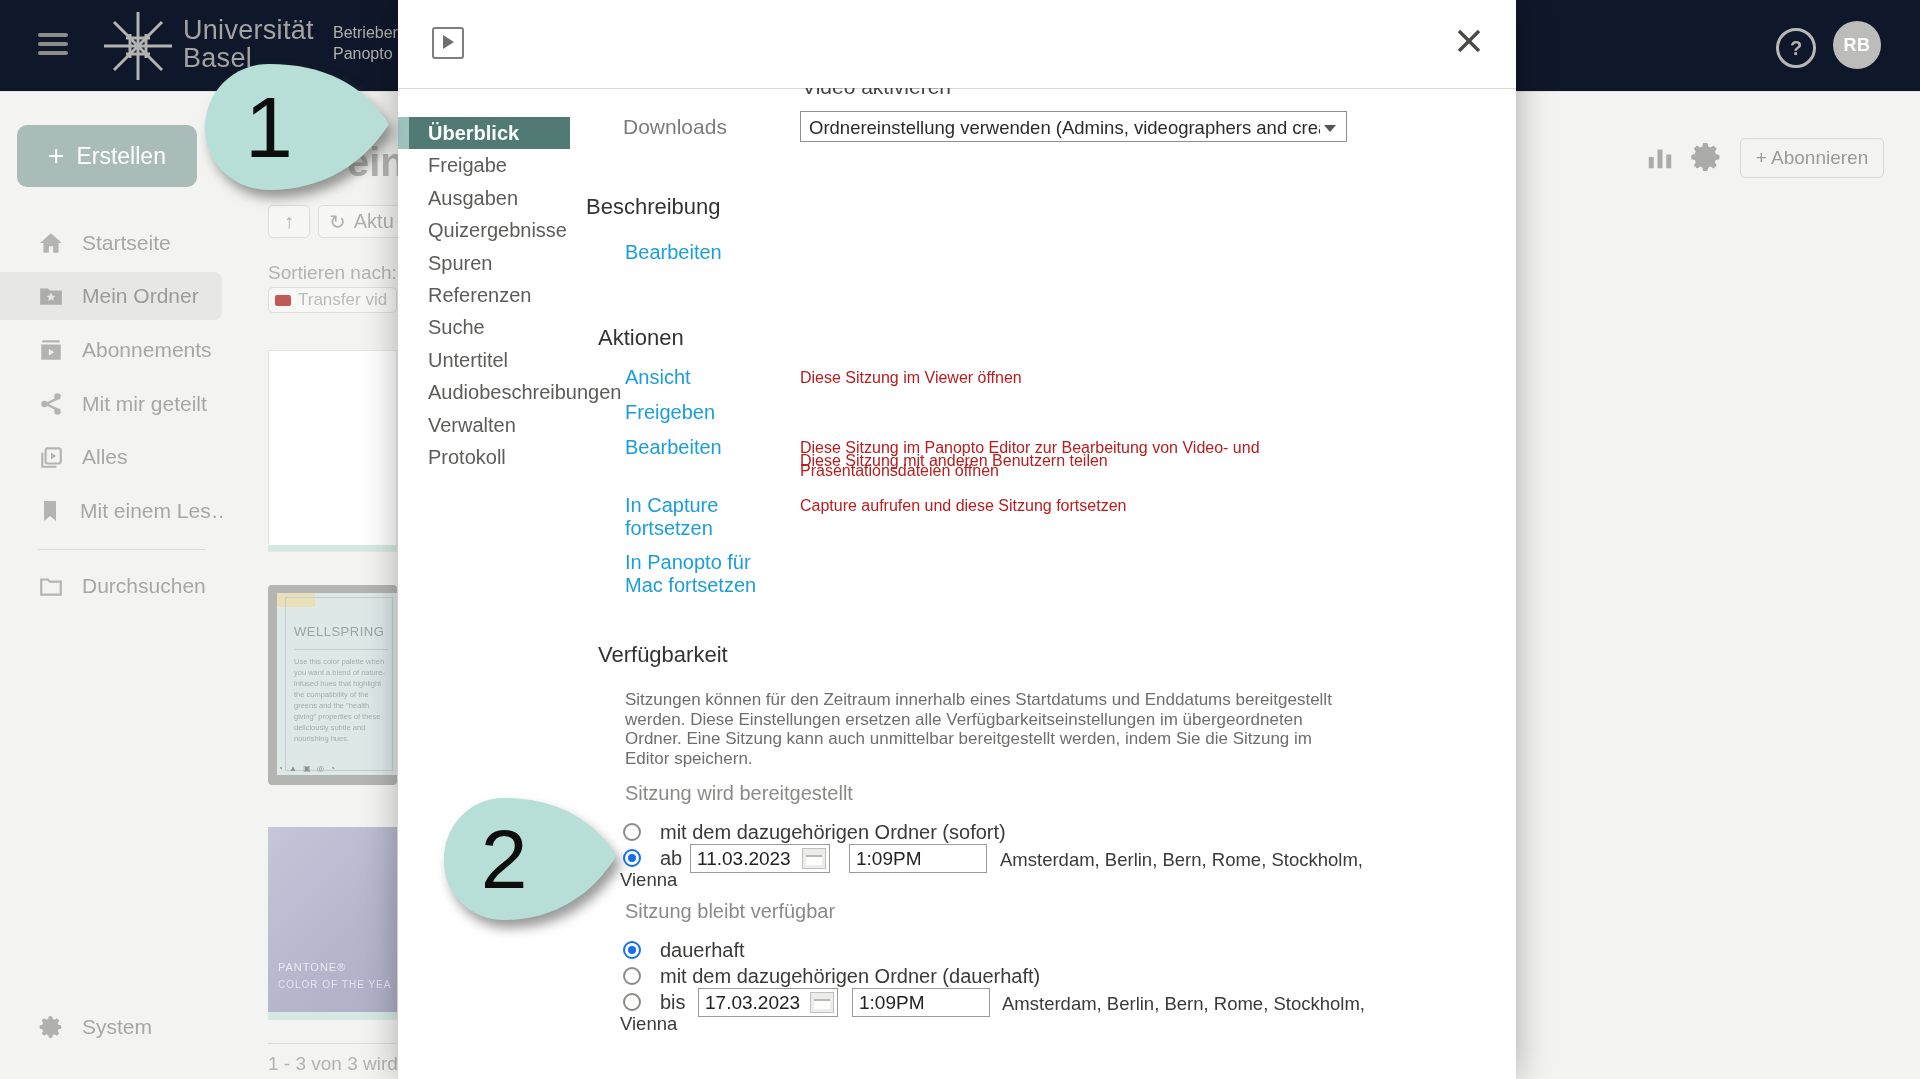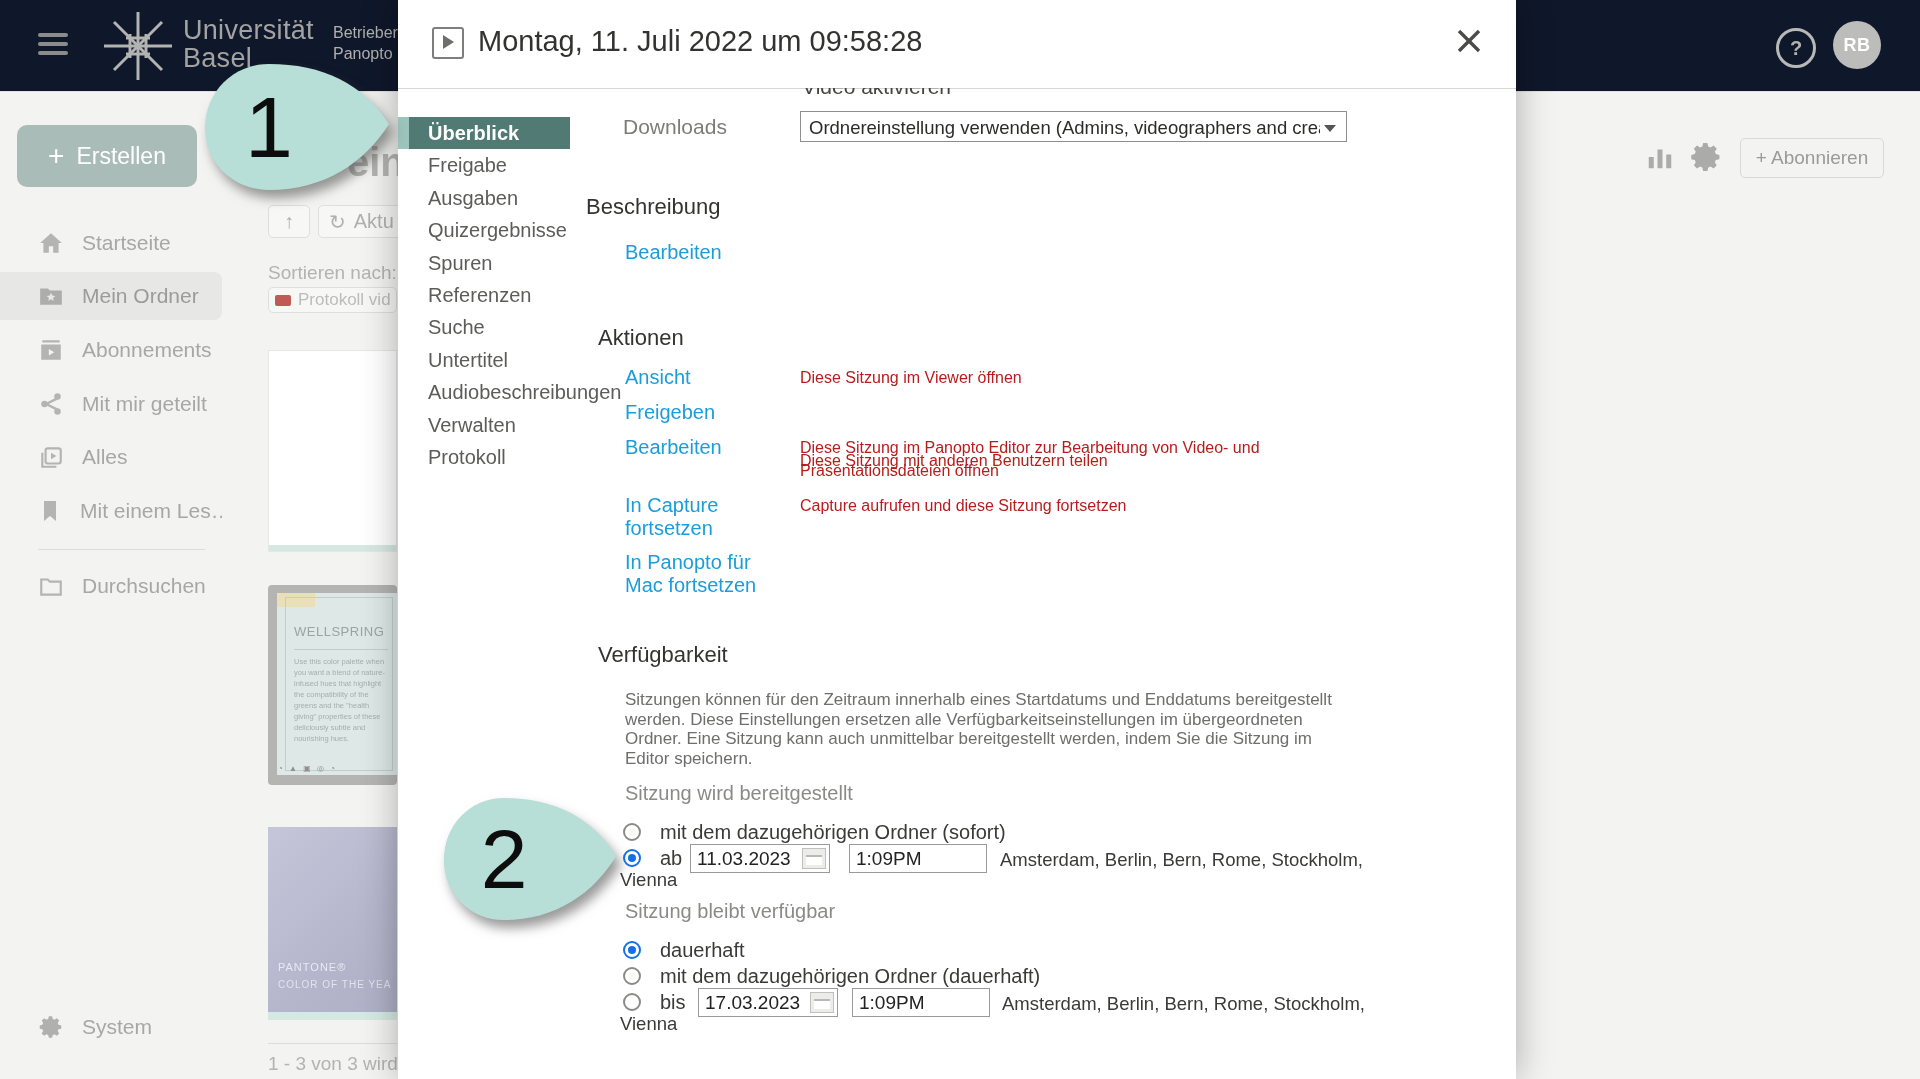--- a/index.html
+++ b/index.html
@@ -163,21 +163,21 @@
   <div class="smallbtn" style="left:268px;top:205px;width:42px;height:33px;">
     <span>↑</span>
   </div>
   <div class="smallbtn" style="left:318px;top:205px;width:120px;height:33px;justify-content:flex-start;padding-left:10px;gap:8px;">
     <span style="font-family:'DejaVu Sans',sans-serif;">↻</span>
     <span>Aktu</span>
   </div>
   <div class="abs bgtext" style="left:268px;top:262px;font-size:19px;">Sortieren nach:</div>
   <div class="smallbtn" style="left:268px;top:287px;width:129px;height:26px;justify-content:flex-start;padding-left:6px;gap:7px;font-size:17px;">
     <span style="width:16px;height:11px;background:#c05a54;border-radius:2px;flex:0 0 auto;"></span>
-    <span style="color:#bcbcba;">Protokoll vid</span>
+    <span style="color:#bcbcba;">Transfer vid</span>
   </div>
 
   <div class="card" style="top:350px;height:202px;">
     <div class="abs" style="left:0;right:0;bottom:0;height:6px;background:#d5e9e3;"></div>
   </div>
   <div class="card" style="top:827px;height:193px;border:none;background:linear-gradient(135deg,#c6c6da 0%,#b5b5cc 60%,#aeaec6 100%);">
     <div class="abs" style="left:10px;top:134px;font-size:11px;color:#e9e9f3;letter-spacing:1px;">PANTONE®</div>
     <div class="abs" style="left:10px;top:152px;font-size:10px;color:#e3e3ef;letter-spacing:1px;white-space:nowrap;">COLOR OF THE YEA</div>
     <div class="abs" style="left:0;right:0;bottom:0;height:8px;background:#d5e9e3;"></div>
   </div>
@@ -205,21 +205,20 @@
     </svg>
   <div class="abs" style="left:1740px;top:138px;width:142px;height:38px;border:1px solid #d8d8d6;border-radius:5px;display:flex;align-items:center;justify-content:center;font-size:19px;color:#9a9a98;cursor:pointer;">
     <span>+ Abonnieren</span>
   </div>
 
   <div id="modal">
     <div id="mhead">
       <div class="playbox">
           <div class="playtri"></div>
         </div>
-      <div id="mtitle">Montag, 11. Juli 2022 um 09:58:28</div>
       <svg class="abs" style="right:32px;top:26px;cursor:pointer;" width="30" height="30" viewBox="0 0 30 30">
         <line x1="5" y1="5" x2="25" y2="25" stroke="#4a4a48" stroke-width="3.4"></line>
         <line x1="25" y1="5" x2="5" y2="25" stroke="#4a4a48" stroke-width="3.4"></line>
       </svg>
     </div>
 
     <div id="mbody">
 
       <div class="mnav">
         <div class="mnav-item sel">Überblick</div>

